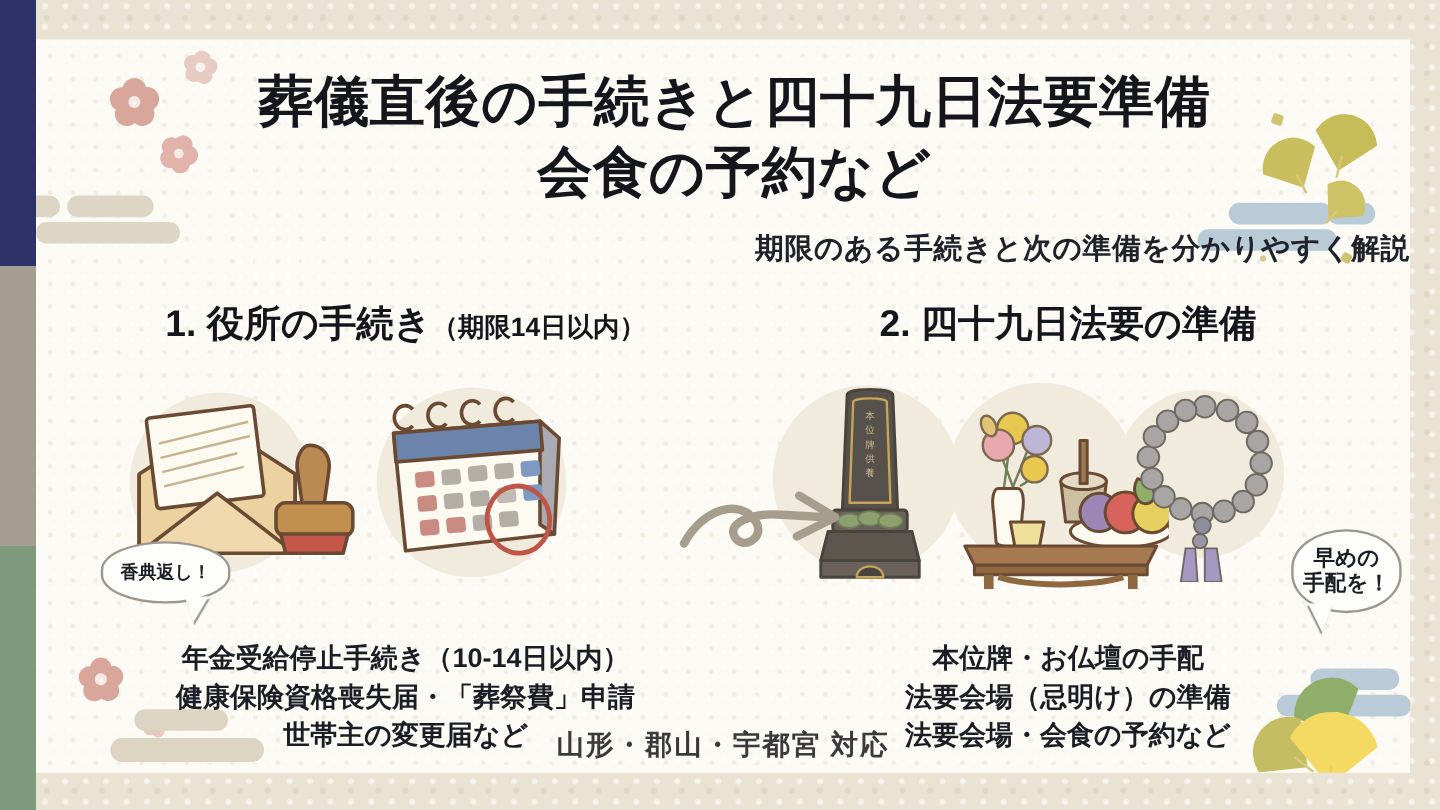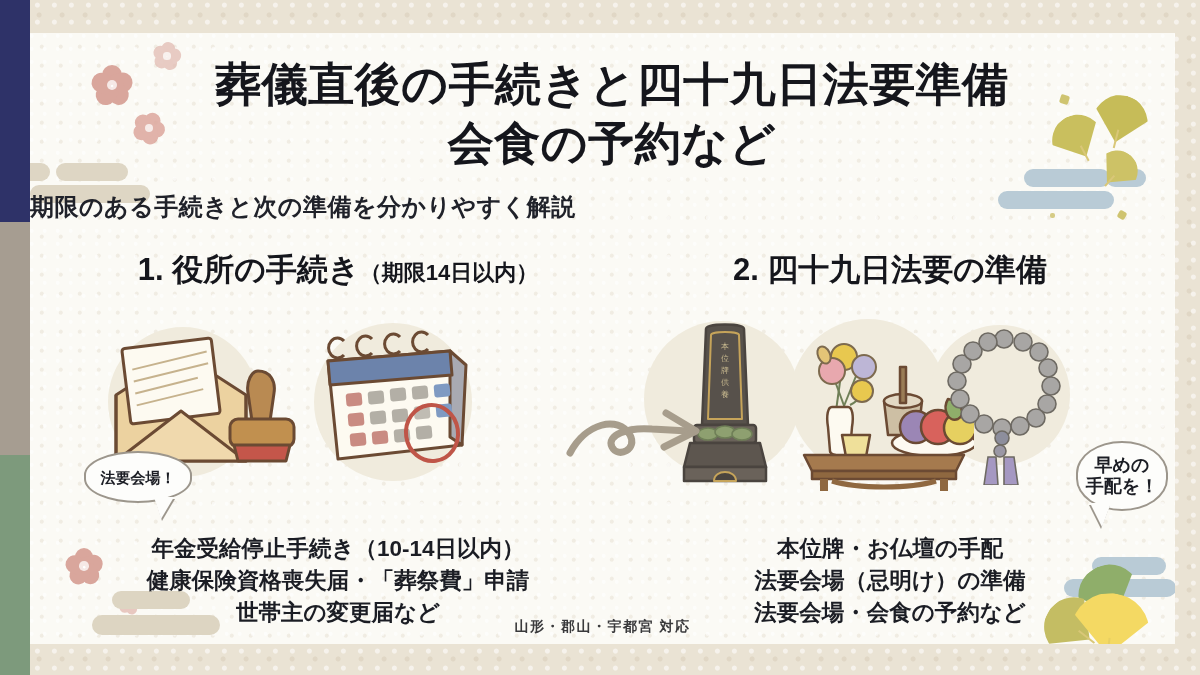--- a/index.html
+++ b/index.html
@@ -49,21 +49,21 @@
     background:#d9c778;transform-origin:top;}
 
   .confetti{position:absolute;border-radius:2px;}
 
   
   .title{position:absolute;left:0;right:0;top:22px;text-align:center;
     font-family:"Liberation Serif","DejaVu Serif",serif;
     font-weight:700;color:#15161c;letter-spacing:.5px;padding-left:19px;}
   .title .l1{font-size:46px;line-height:60px;display:block;}
   .title .l2{font-size:46px;line-height:58px;display:block;}
-  .subtitle{position:absolute;left:0;right:0;top:158px;text-align:left;
+  .subtitle{position:absolute;left:0;right:0;top:158px;text-align:right;
     font-size:24px;font-weight:700;color:#20222a;letter-spacing:.5px;}
 
   
   .col{position:absolute;top:216px;width:520px;}
   .col-left{left:48px;}
   .col-right{left:600px;}
   .sec-head{text-align:center;font-size:31px;font-weight:700;color:#15161c;
     white-space:nowrap;}
   .sec-head .paren{font-size:22px;}
 
@@ -79,21 +79,21 @@
   .bubble{position:absolute;background:#fdfdfb;border:2px solid #9c968c;
     border-radius:50%/46%;display:flex;align-items:center;justify-content:center;
     text-align:center;color:#1b1d24;font-weight:700;box-sizing:border-box;}
   .bubble .tail{position:absolute;width:0;height:0;}
 
   
   .arrow{position:absolute;left:530px;top:368px;width:160px;height:70px;}
 
   
   .footer{position:absolute;left:0;right:0;bottom:8px;text-align:center;
-    font-size:14px;font-weight:700;color:#3a3a3c;letter-spacing:1.5px;}
+    font-size:23px;font-weight:700;color:#3a3a3c;letter-spacing:1.5px;}
 
   
   .obj{position:absolute;}
 </style>
 </head>
 <body>
 
 <div class="stage">
 
   <div class="washi"></div>
@@ -263,21 +263,21 @@
               <rect x="62" y="106" width="16" height="13" rx="3" fill="#c98b82" transform="rotate(-5 70 112)"></rect>
               <rect x="84" y="104" width="16" height="13" rx="3" fill="#b3afa6" transform="rotate(-5 92 110)"></rect>
               <rect x="106" y="101" width="16" height="13" rx="3" fill="#b3afa6" transform="rotate(-5 114 107)"></rect>
             </g>
           </g>
           <ellipse cx="122" cy="108" rx="26" ry="28" fill="none" stroke="#bf5548" stroke-width="4" transform="rotate(-8 122 108)"></ellipse>
         </svg>
       </div>
 
       <div class="bubble" style="left:6px;top:202px;width:108px;height:52px;font-size:15px;line-height:19px;">
-        <span>法要会場！</span>
+        <span>香典返し！</span>
         <span class="tail" style="left:68px;top:44px;border-left:7px solid transparent;border-right:13px solid transparent;border-top:22px solid #fdfdfb;filter:drop-shadow(1px 2px 0 #9c968c);"></span>
       </div>
     </div>
 
     <div class="col col-right">
       <div class="sec-head">
         <span>2. 四十九日法要の準備</span><span class="paren"></span>
       </div>
 
       <div class="art">

